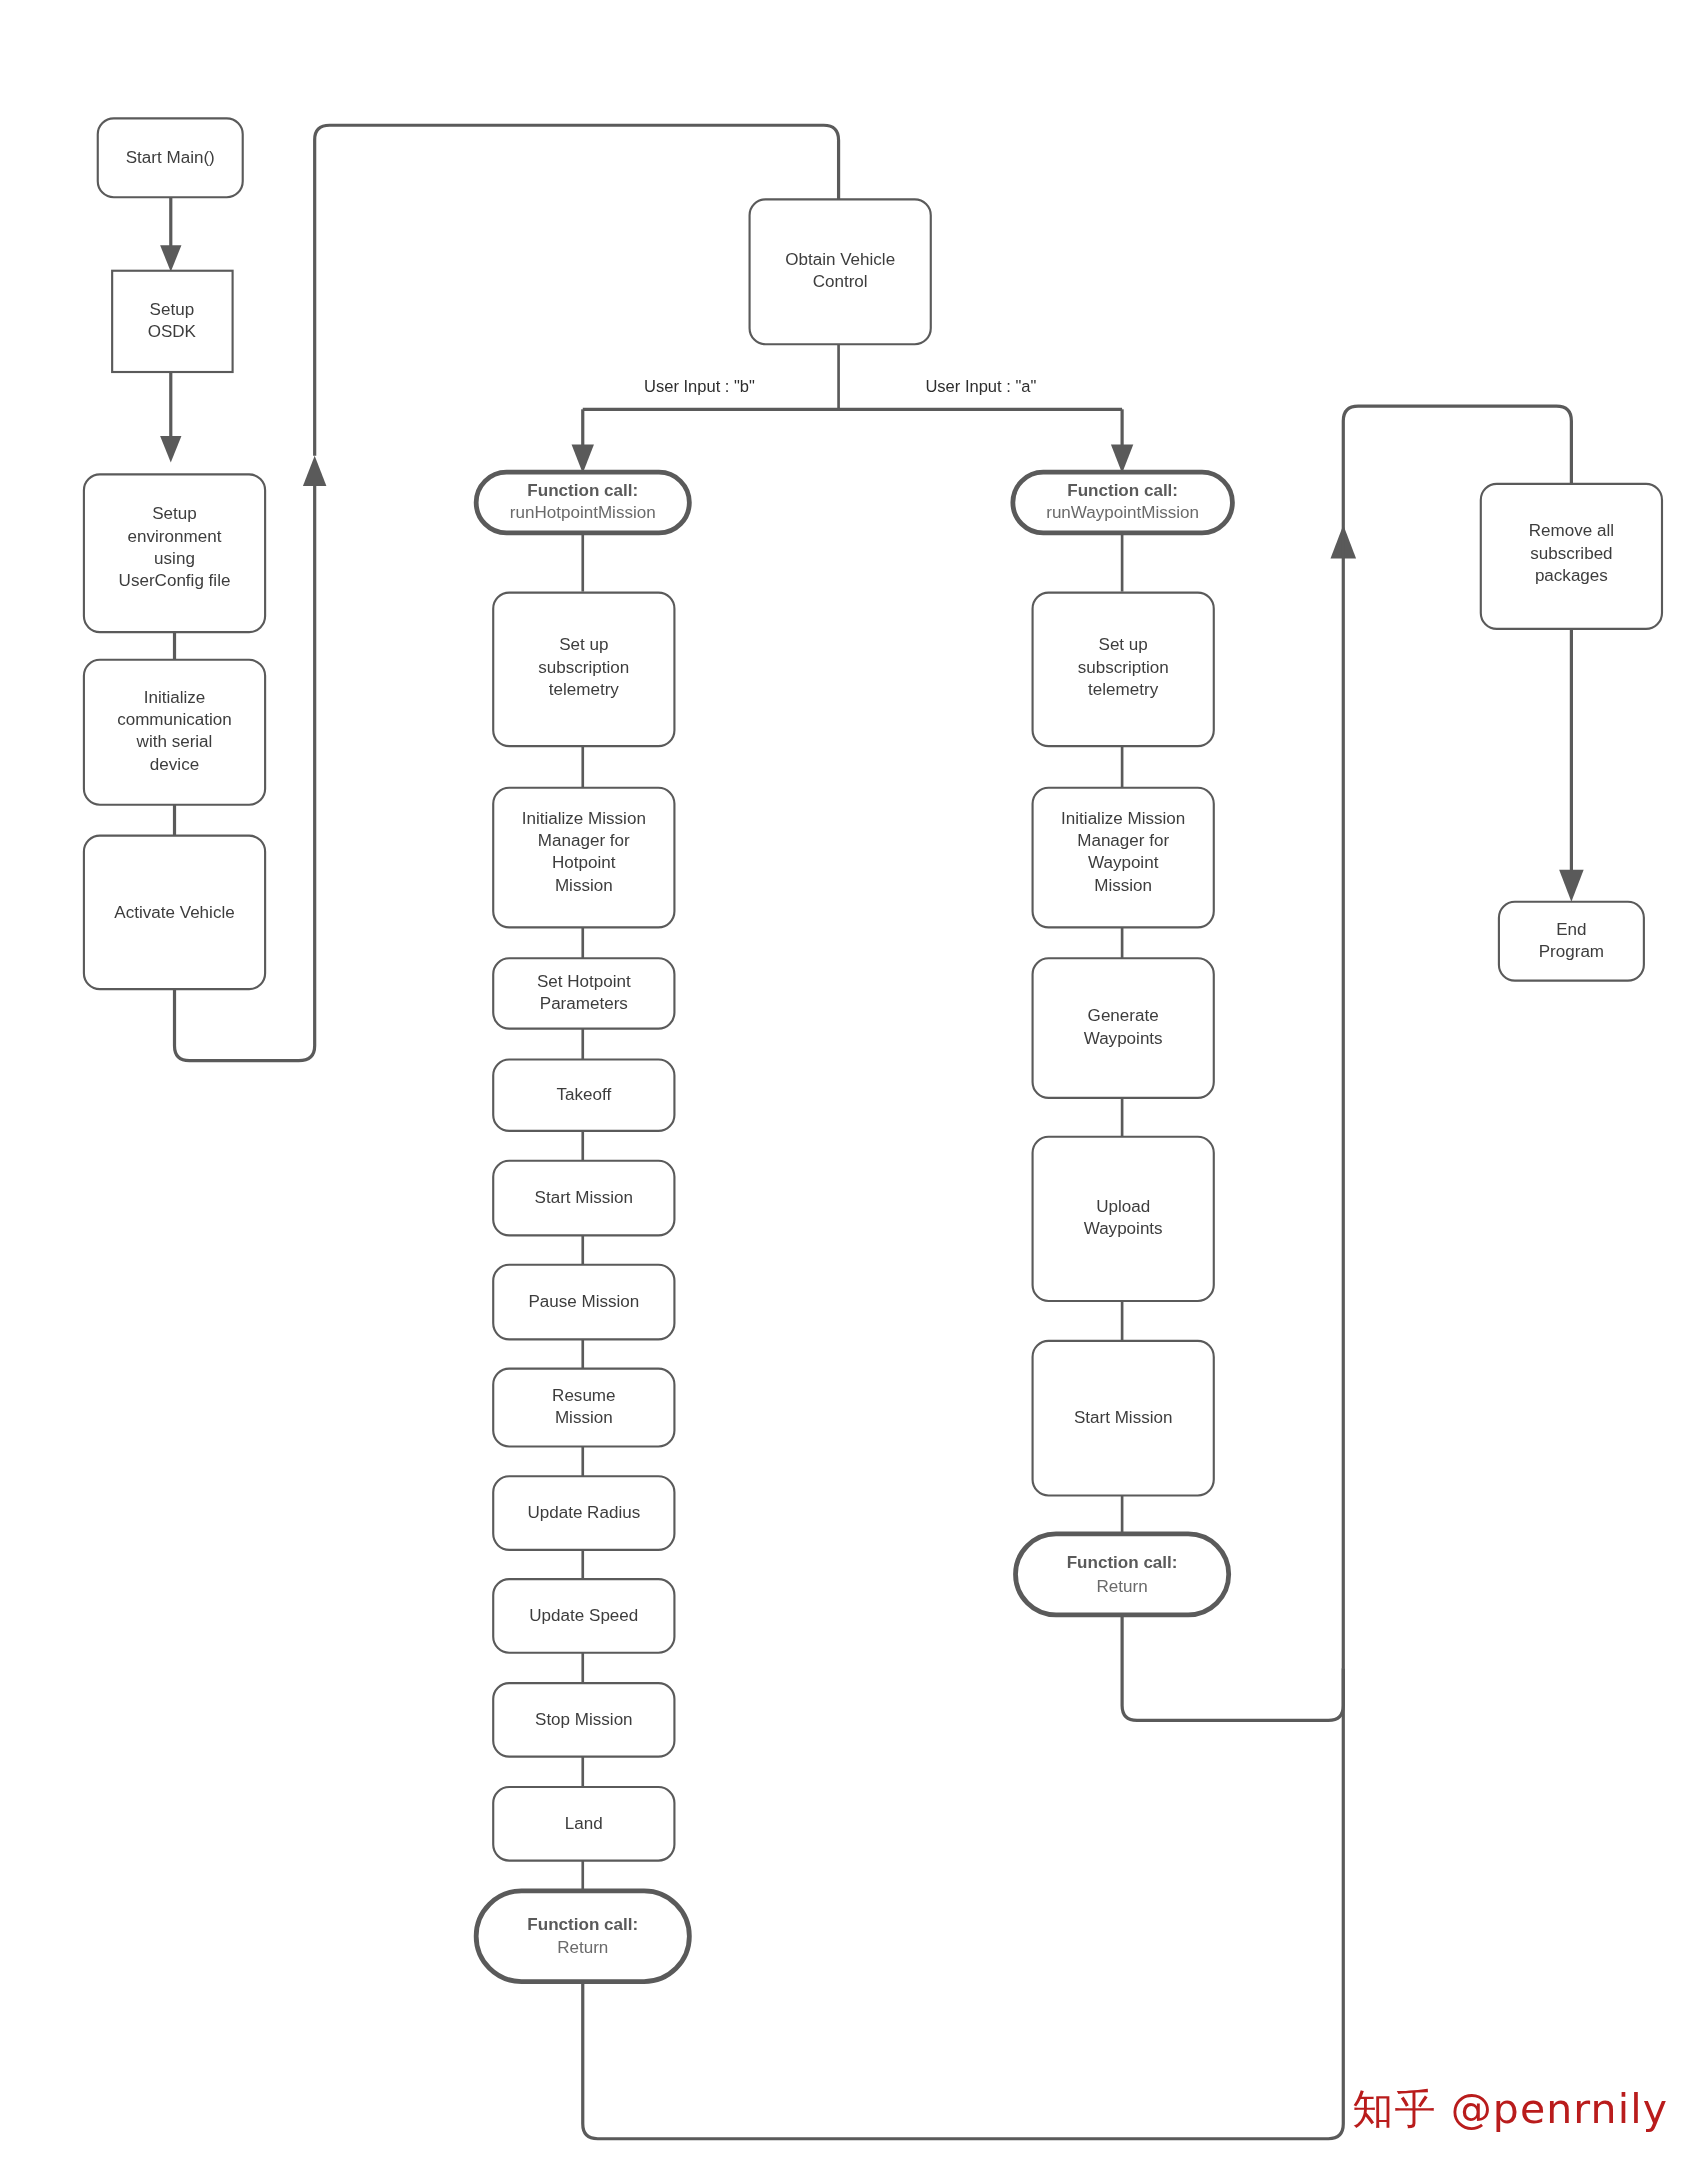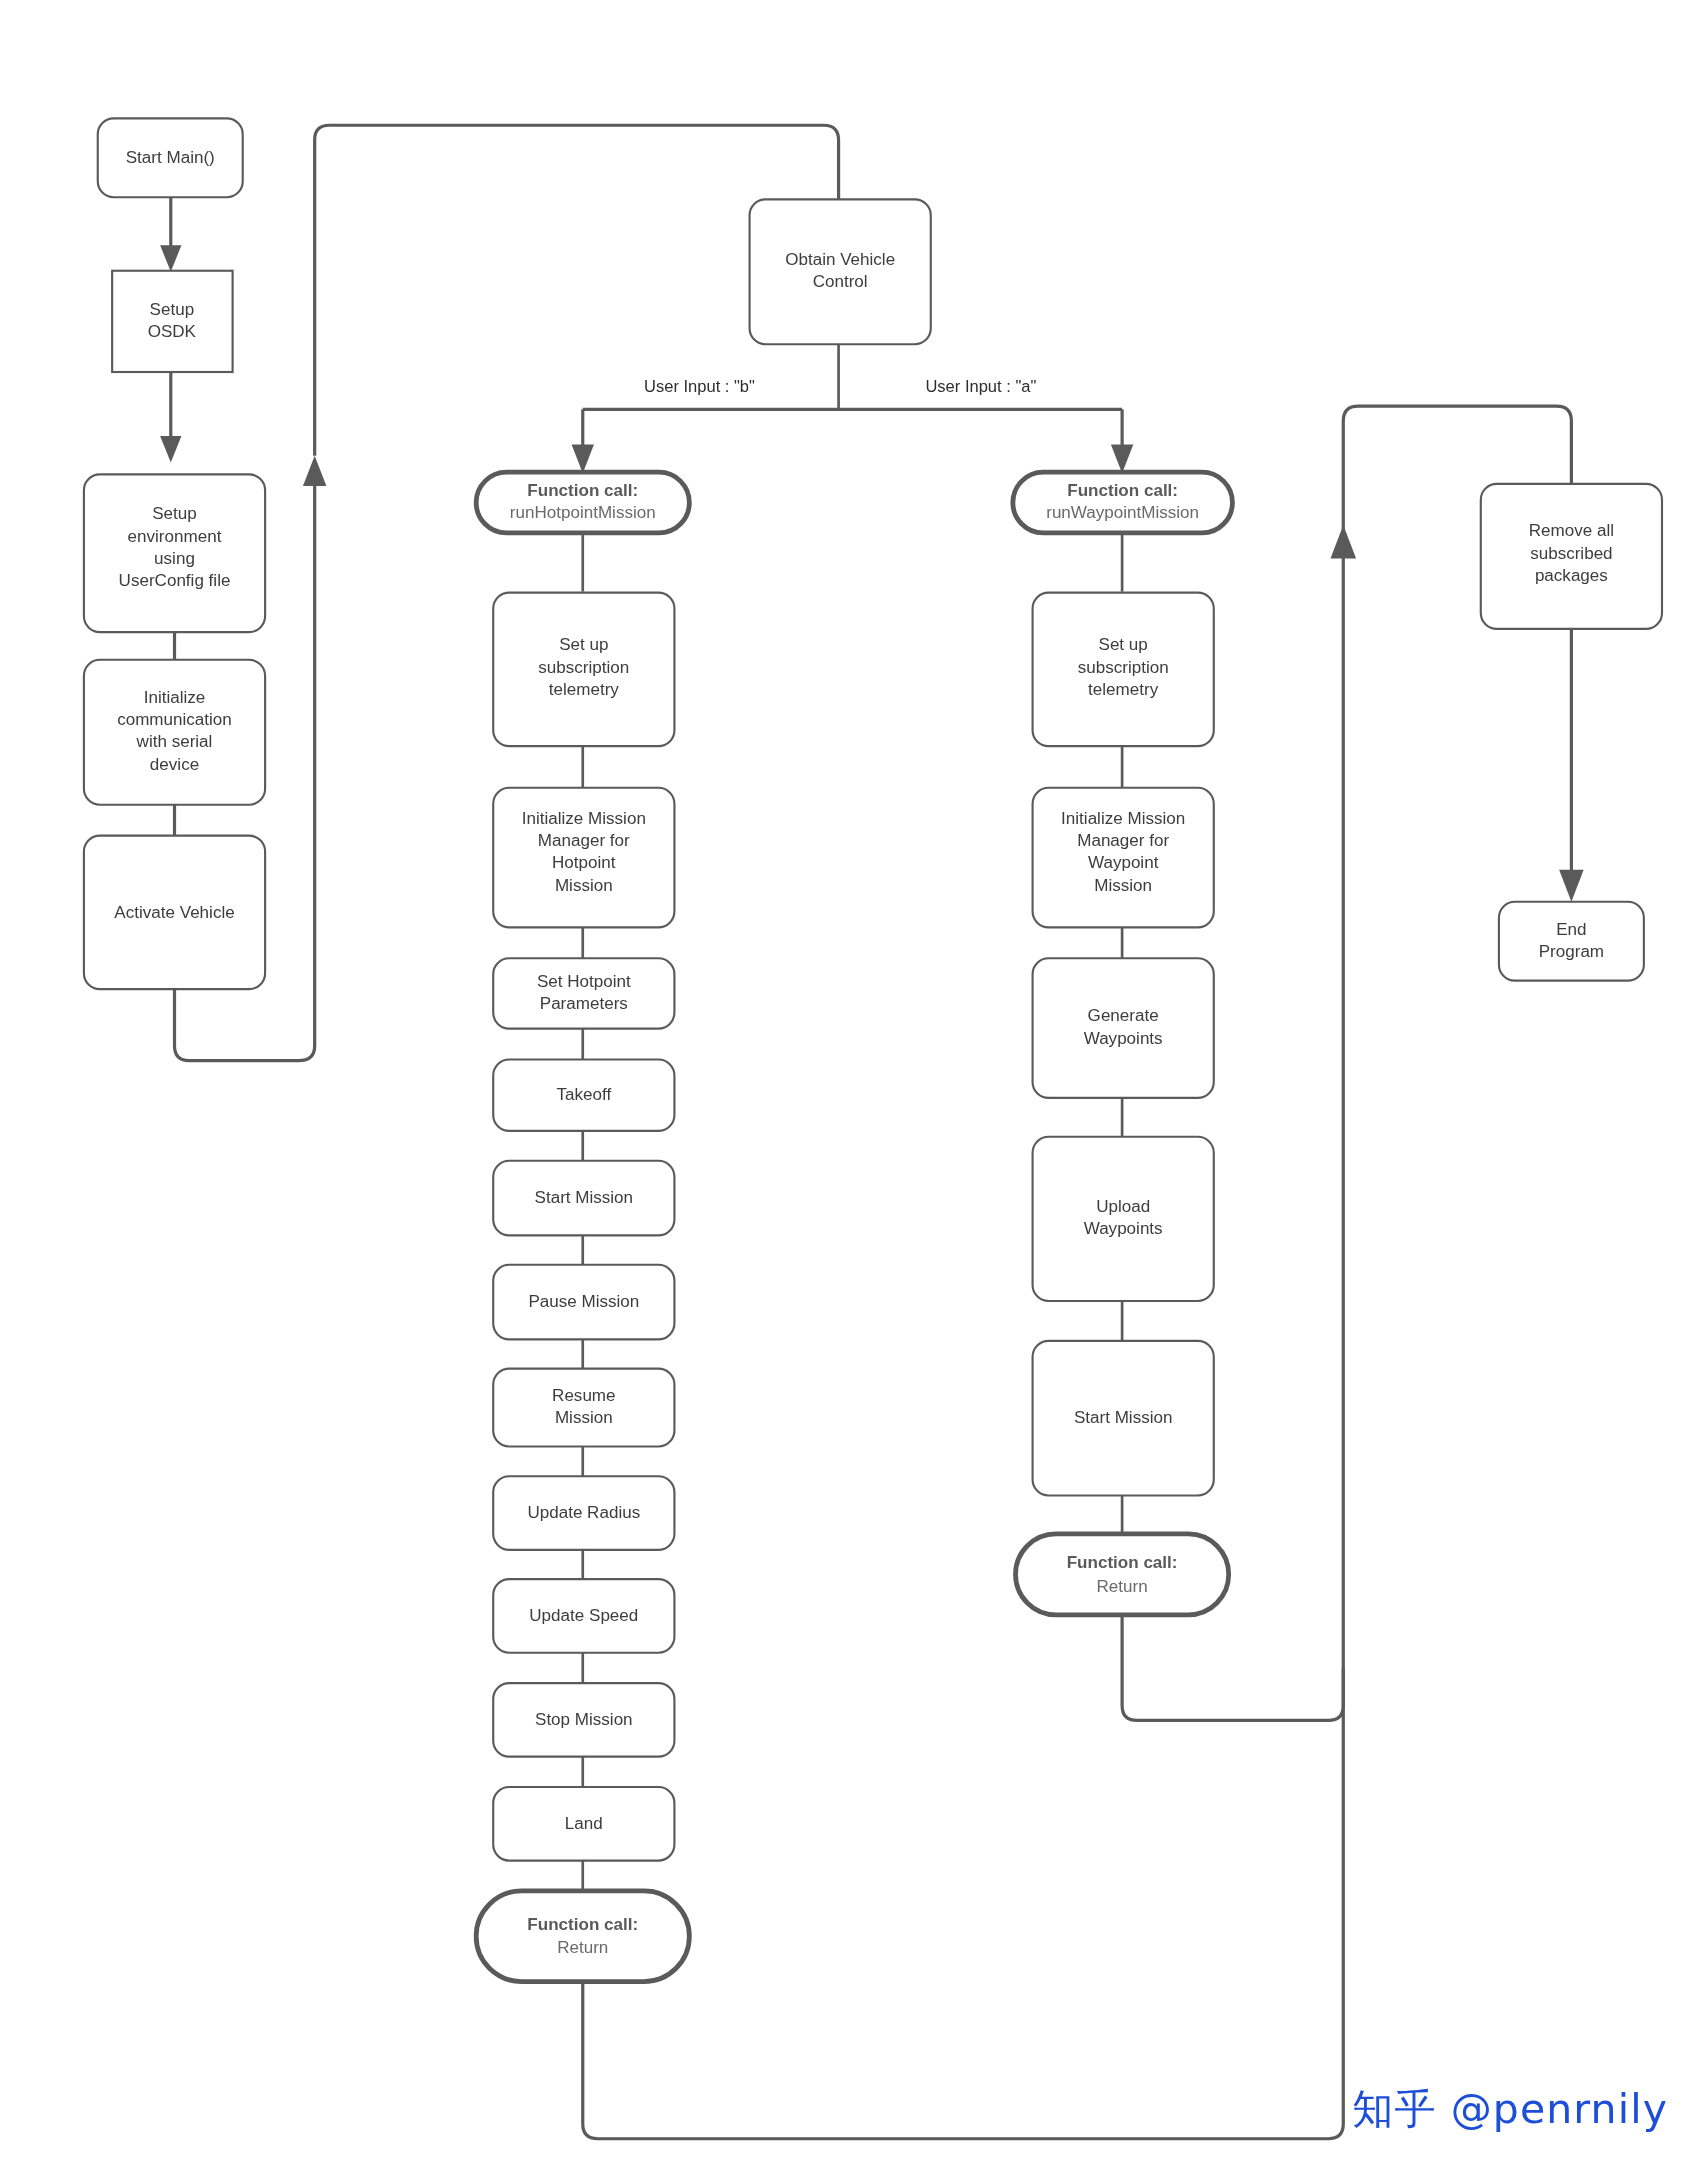--- a/index.html
+++ b/index.html
@@ -69,21 +69,21 @@
   .arrow-head {
     fill: #5a5a5a;
     stroke: none;
   }
   .watermark {
     position: absolute;
     right: 31px;
     bottom: 46px;
     font-family: "DejaVu Sans", sans-serif;
     font-size: 41px;
-    color: #1d4ed8;
+    color: #b91c1c;
     letter-spacing: 1.1px;
     white-space: nowrap;
     user-select: none;
     text-align: right;
   }
 </style>
 </head>
 <body>
 
 <div id="flow-root">

